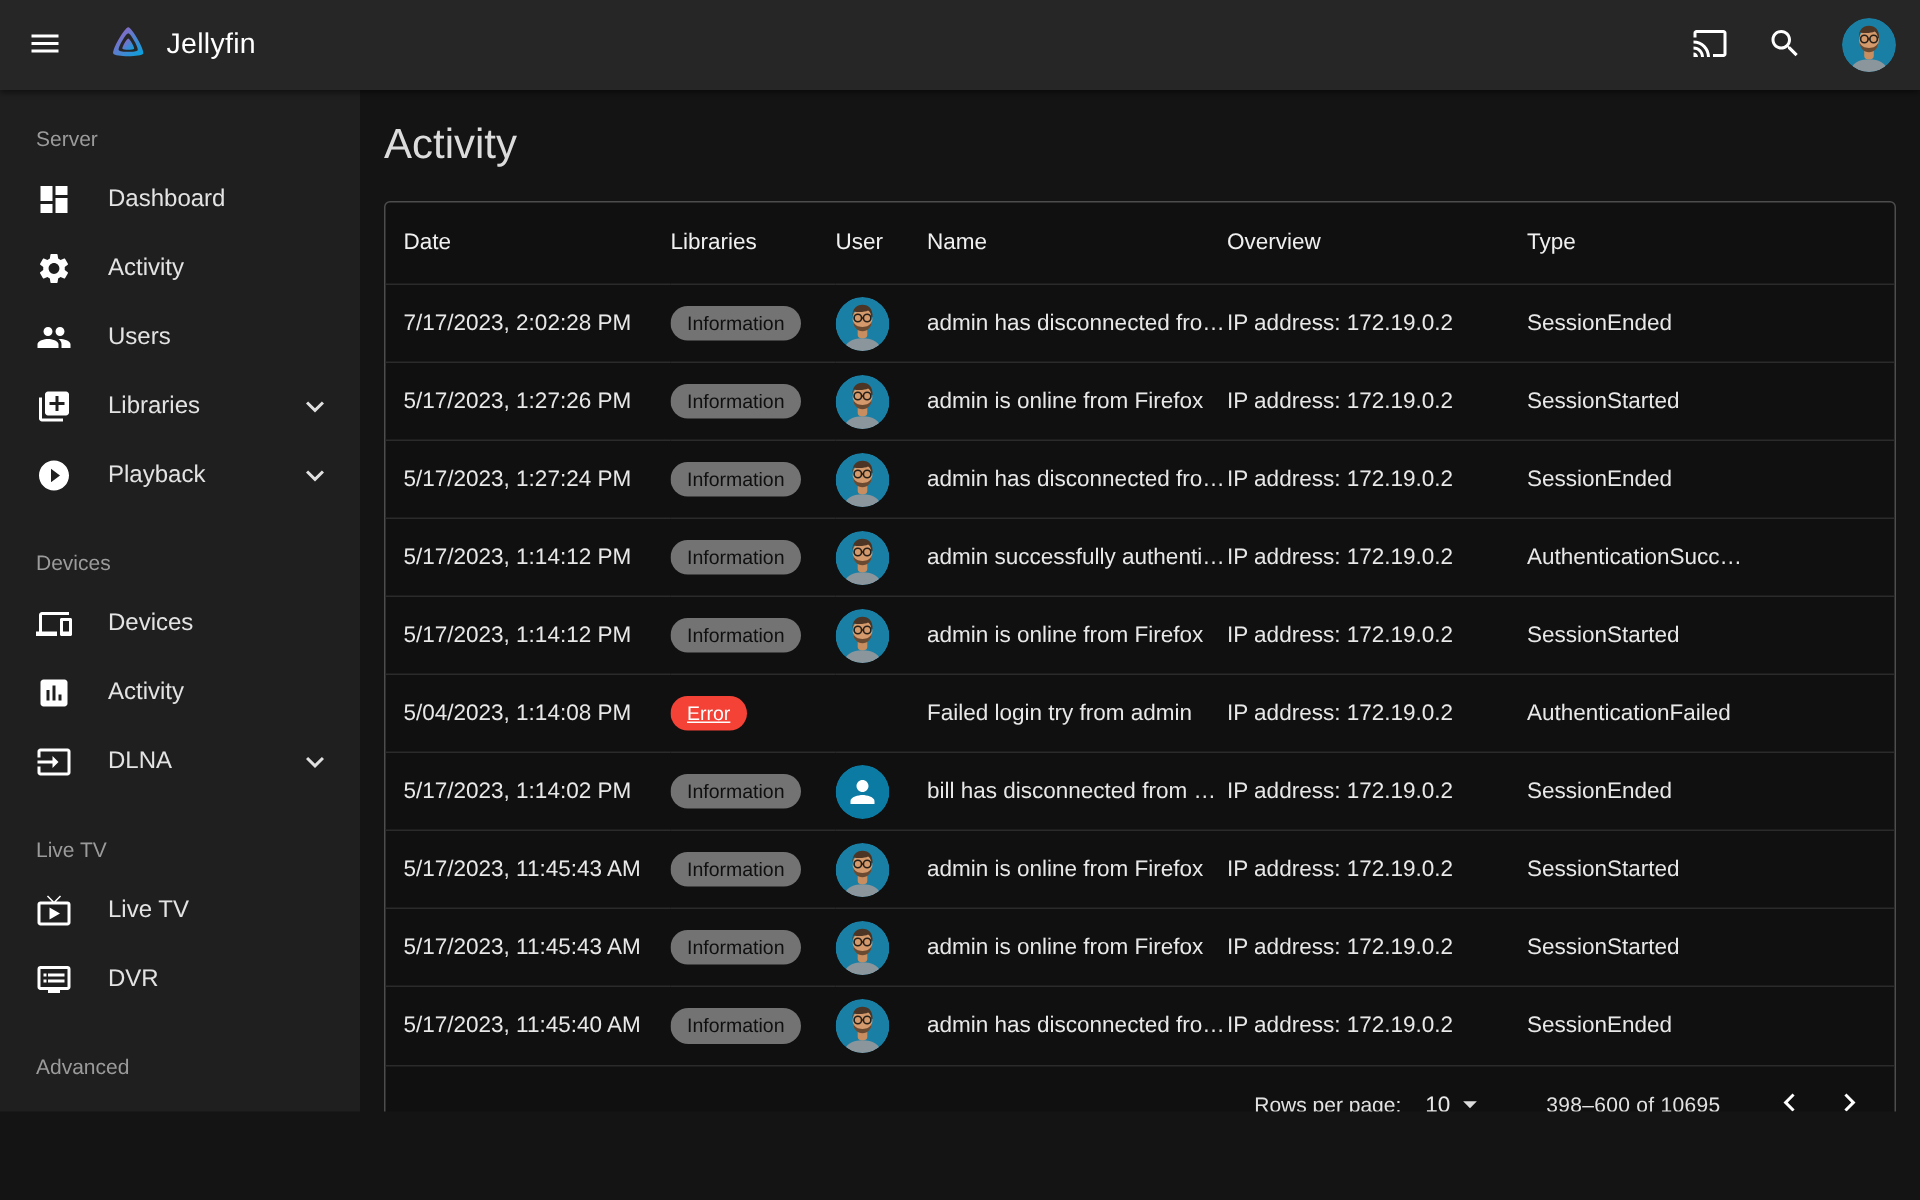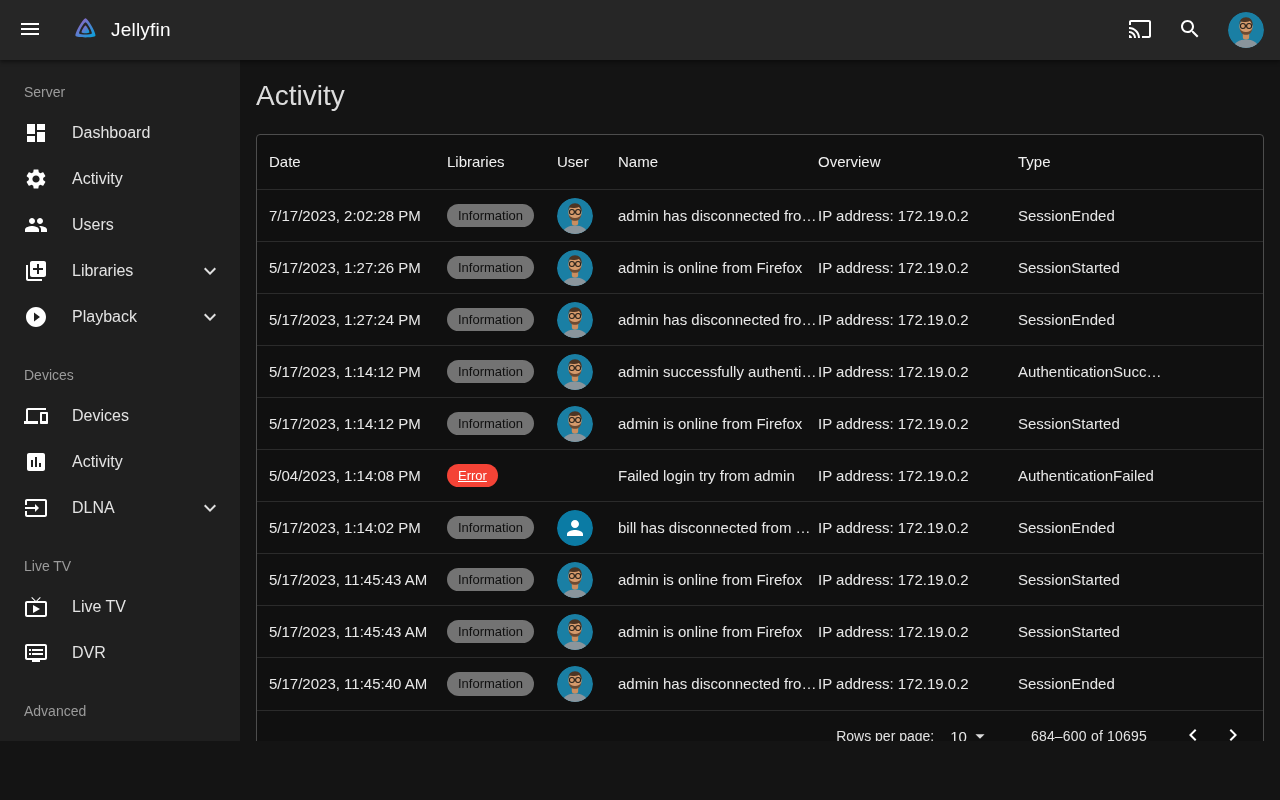--- a/index.html
+++ b/index.html
@@ -521,21 +521,21 @@
       <div class="table-footer">
         <span class="rpp-label">Rows per page:</span>
         <button class="rpp-select">
           <span>10</span>
           <span class="caret">
               <svg viewBox="0 0 24 24" fill="currentColor">
                 <path d="M7 10l5 5 5-5z"></path>
               </svg>
             </span>
         </button>
-        <span class="range-label">684–600 of 10695</span>
+        <span class="range-label">398–600 of 10695</span>
         <button class="icon-btn pager-btn">
           <span><svg viewBox="0 0 24 24" fill="currentColor">
                 <path d="M15.41 7.41L14 6l-6 6 6 6 1.41-1.41L10.83 12z"></path>
               </svg></span>
         </button>
         <button class="icon-btn pager-btn">
           <span><svg viewBox="0 0 24 24" fill="currentColor">
                 <path d="M10 6L8.59 7.41 13.17 12l-4.58 4.59L10 18l6-6z"></path>
               </svg></span>
         </button>

